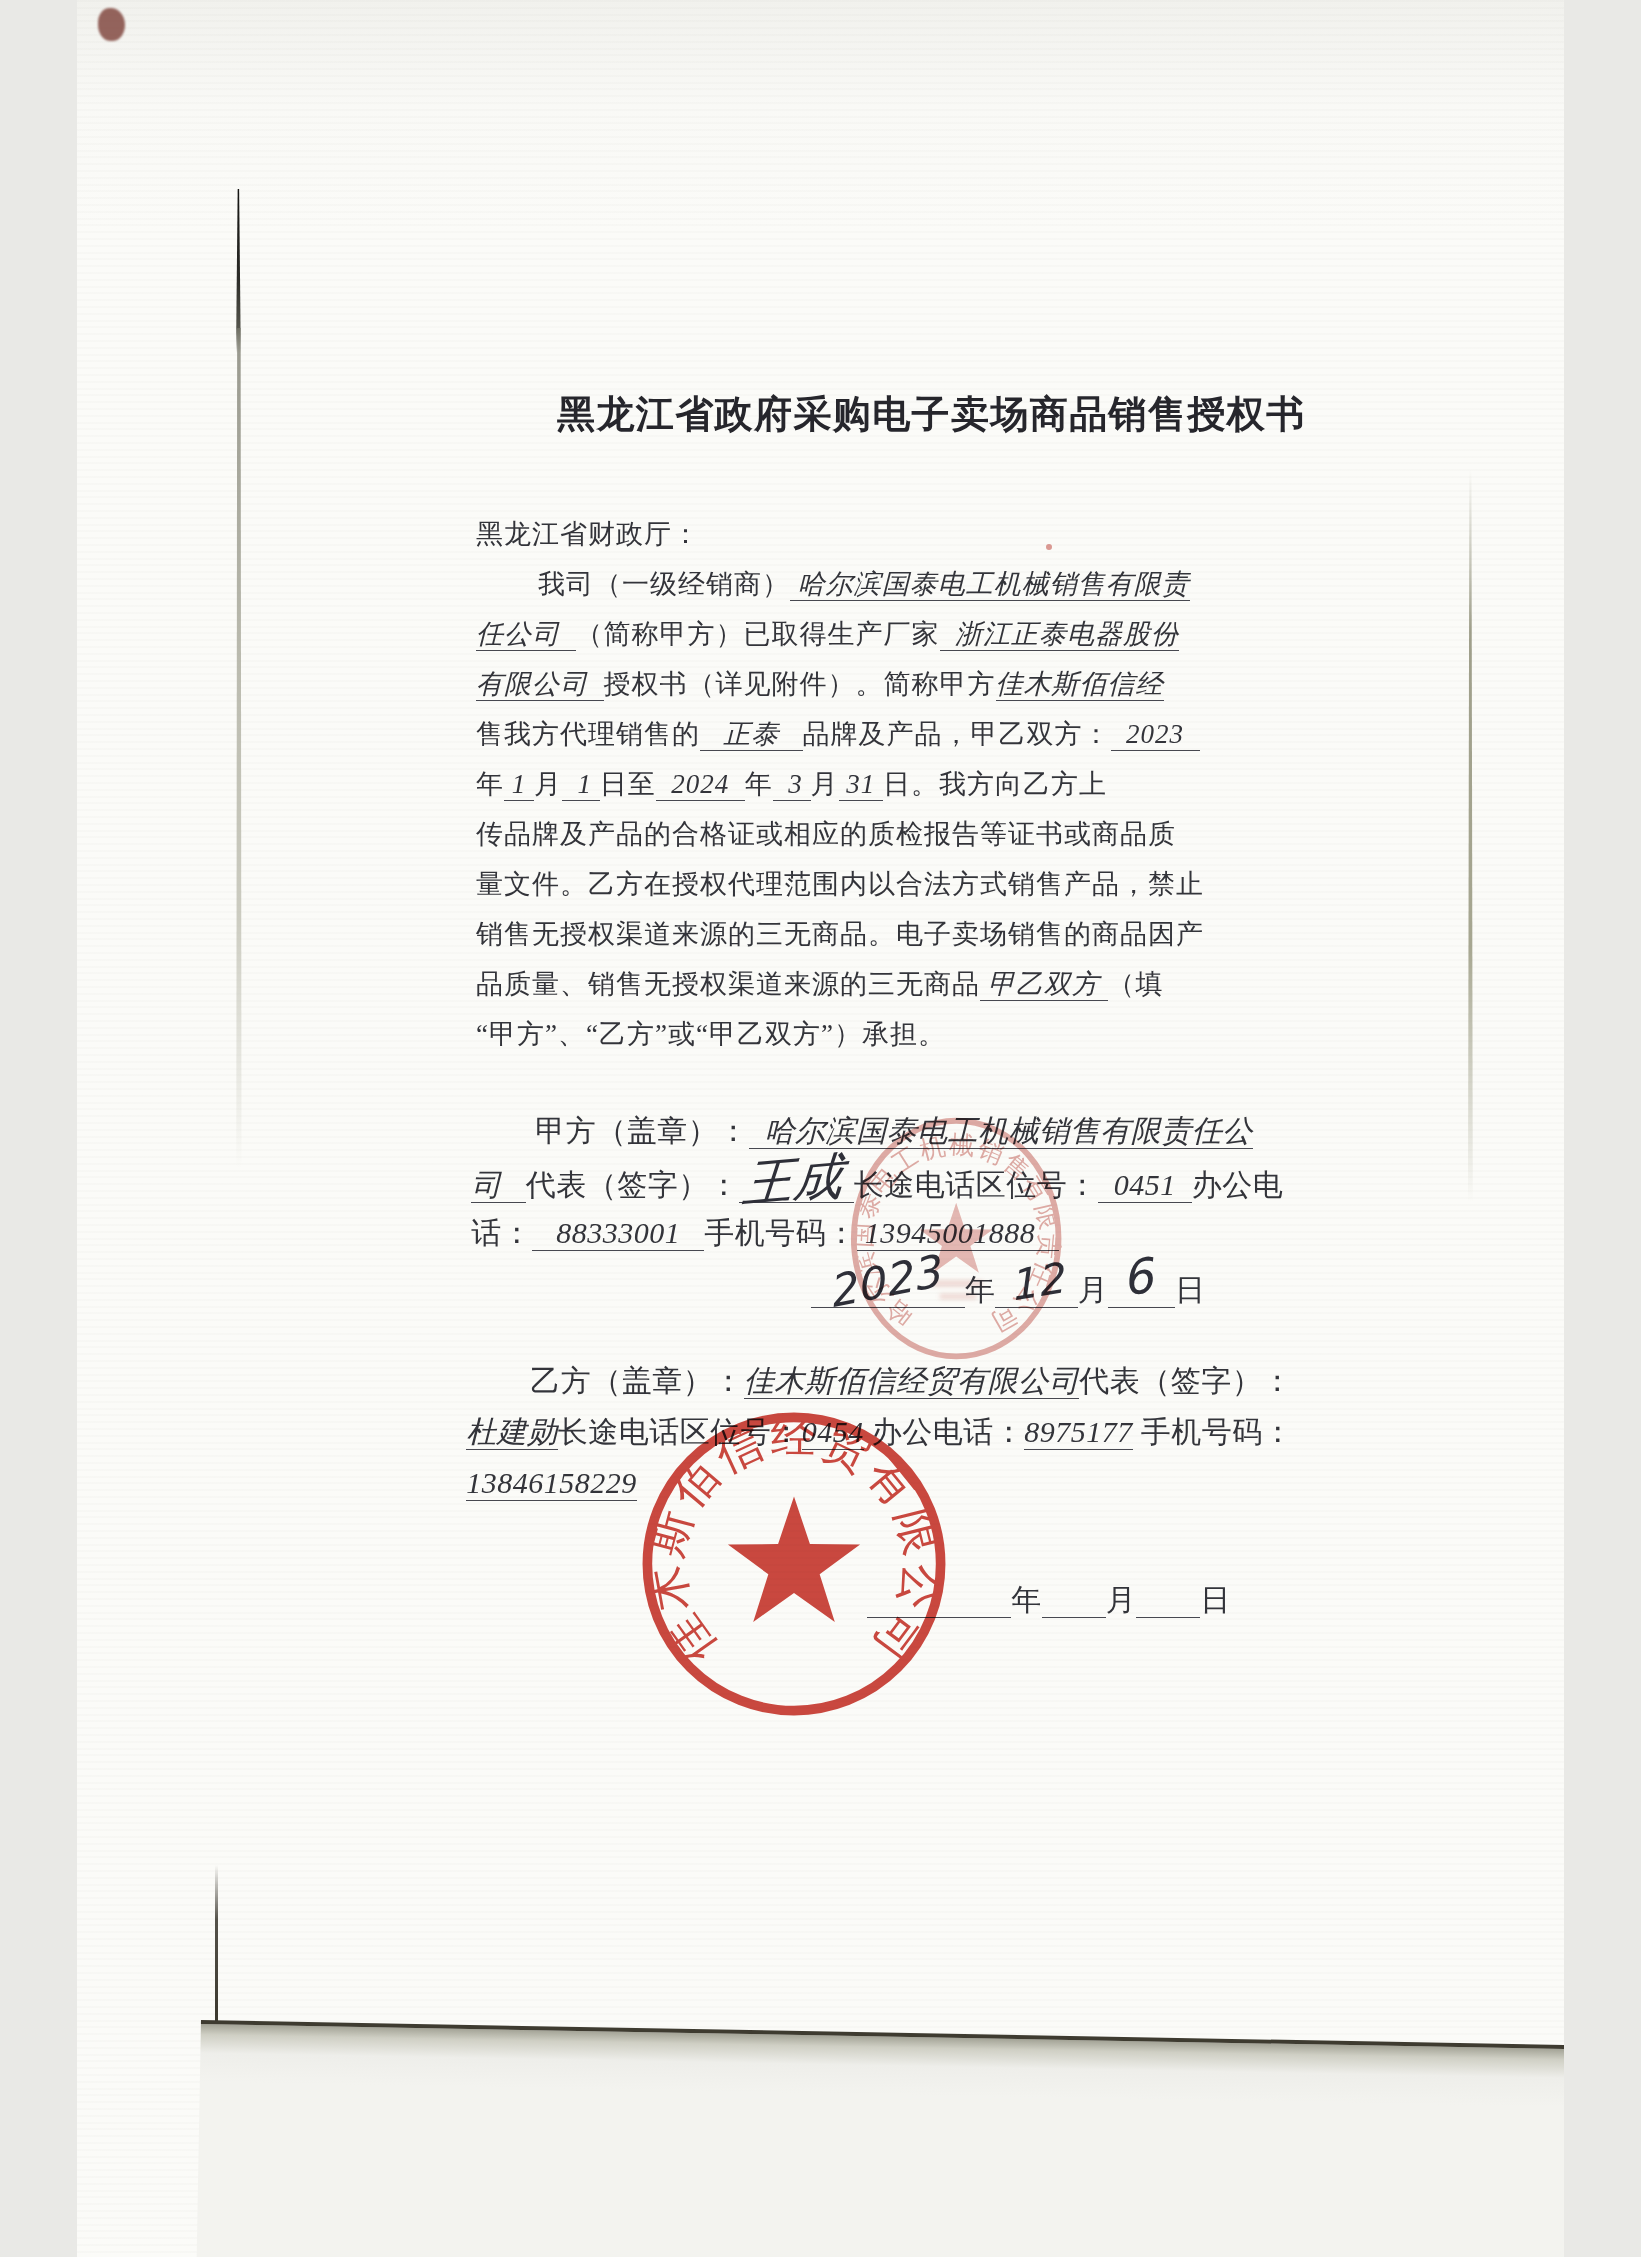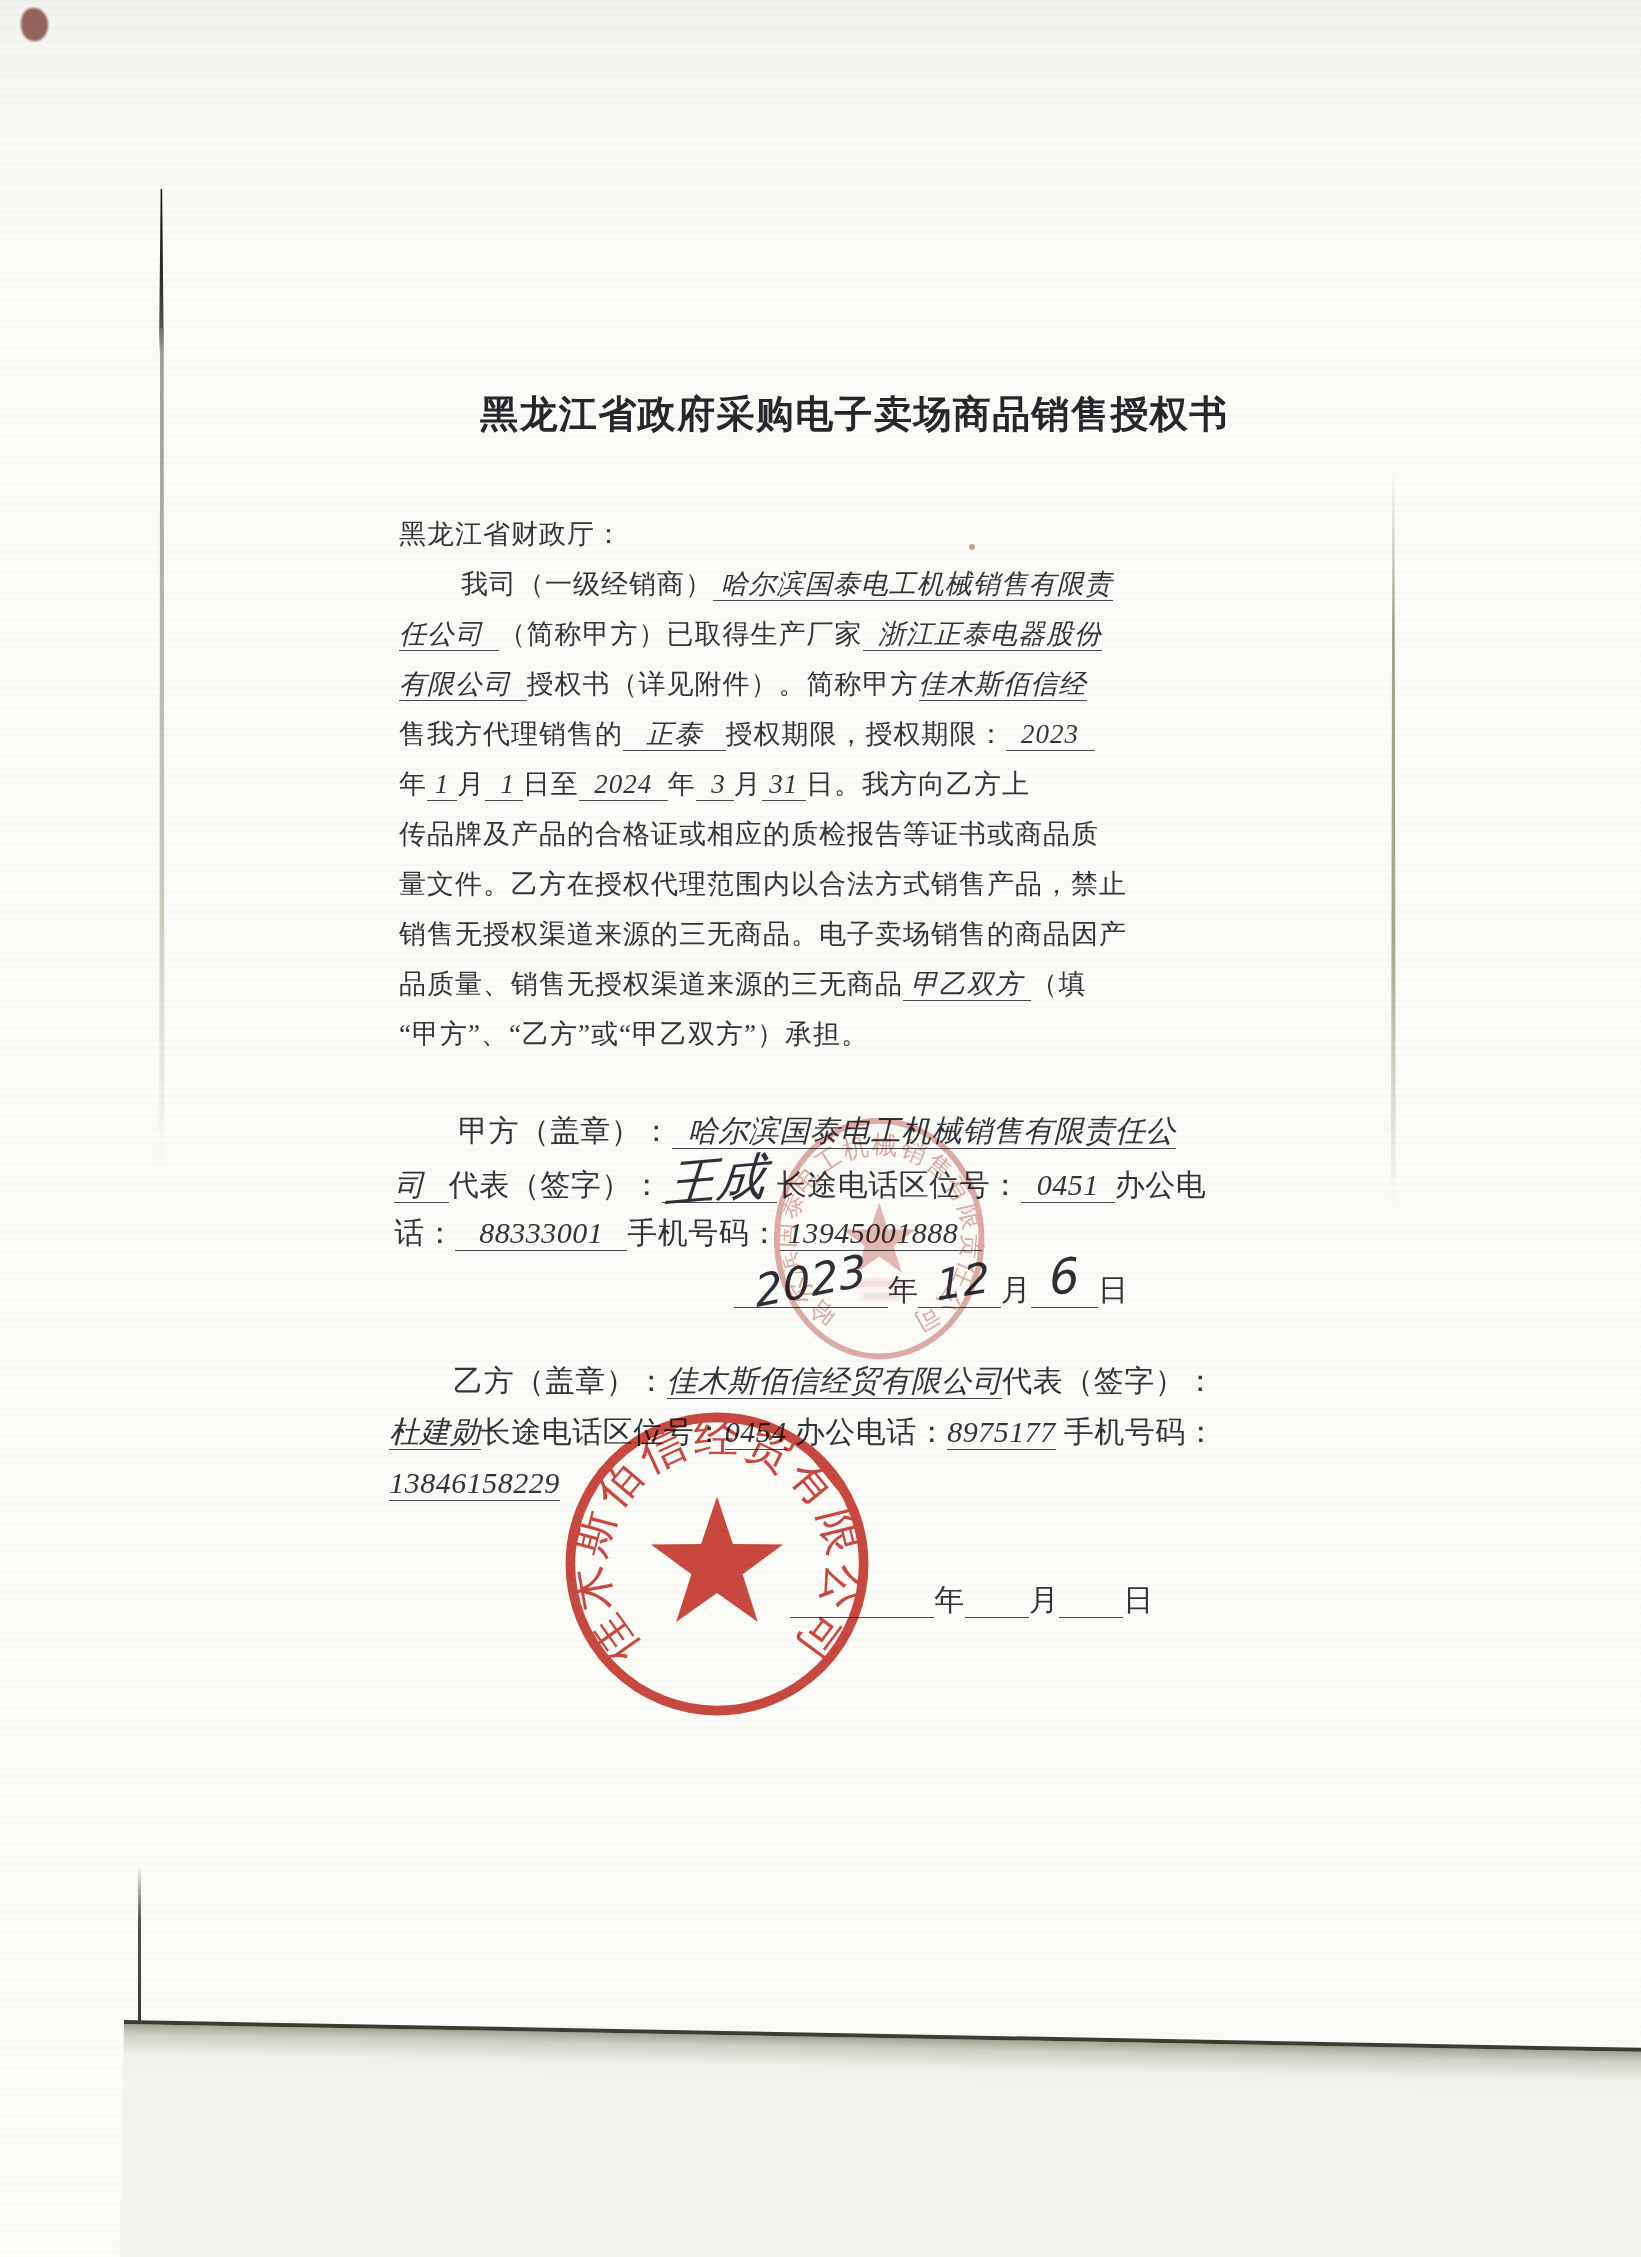--- a/index.html
+++ b/index.html
@@ -1,16 +1,16 @@
 <!DOCTYPE html>
 <html><head>
 <meta charset="utf-8">
 <style>
   html,body{margin:0;padding:0;background:#e9e9e6;}
-  .page{position:relative;width:1641px;height:2257px;margin:0 auto;overflow:hidden;
+  .page{position:relative;width:1487px;height:2257px;margin:0 auto;overflow:hidden;
         background:#fde047;font-family:"Liberation Serif","DejaVu Serif",serif;}
   .paper{position:absolute;inset:0;background:linear-gradient(180deg,#f1f1ed 0px,#f9f9f6 106px,#fbfbf8 232px,#fbfbf8 100%);}
   .paper::after{content:"";position:absolute;inset:0;pointer-events:none;
         background:repeating-linear-gradient(180deg,rgba(120,120,108,0.028) 0 1.9px,rgba(0,0,0,0) 1.9px 6.8px);}
   .doc-title{position:absolute;left:480px;top:389px;font-size:38px;font-weight:bold;
         letter-spacing:1.4px;color:#26262c;white-space:nowrap;}
   .textcol{position:absolute;left:399px;top:509px;width:975px;color:#33343a;}
   .line{height:50px;line-height:50px;font-size:27px;letter-spacing:1px;white-space:nowrap;}
   .block-pa{margin-top:46px;margin-left:-4.8px;}
   .block-pb{margin-top:42px;margin-left:-9.7px;}
@@ -62,21 +62,21 @@
   <div class="red-dot"></div>
 
   <div class="doc-title">黑龙江省政府采购电子卖场商品销售授权书</div>
 
   <div class="textcol" id="textcol">
       <div class="block-body">
         <div class="line" data-line-id="b1"><span>黑龙江省财政厅：</span></div>
         <div class="line" data-line-id="b2"><span>&nbsp;&nbsp;&nbsp;&nbsp;&nbsp;&nbsp;&nbsp;&nbsp;我司（一级经销商）</span><span class="u">&nbsp;哈尔滨国泰电工机械销售有限责</span></div>
         <div class="line" data-line-id="b3"><span class="u">任公司&nbsp;&nbsp;</span><span>（简称甲方）已取得生产厂家</span><span class="u">&nbsp;&nbsp;浙江正泰电器股份</span></div>
         <div class="line" data-line-id="b4"><span class="u">有限公司&nbsp;&nbsp;</span><span>授权书（详见附件）。简称甲方</span><span class="u">佳木斯佰信经</span></div>
-        <div class="line" data-line-id="b6"><span>售我方代理销售的</span><span class="u">&nbsp;&nbsp;&nbsp;正泰&nbsp;&nbsp;&nbsp;</span><span>授权期限，授权期限：</span><span class="u">&nbsp;&nbsp;2023&nbsp;&nbsp;</span></div>
+        <div class="line" data-line-id="b6"><span>售我方代理销售的</span><span class="u">&nbsp;&nbsp;&nbsp;正泰&nbsp;&nbsp;&nbsp;</span><span>品牌及产品，甲乙双方：</span><span class="u">&nbsp;&nbsp;2023&nbsp;&nbsp;</span></div>
         <div class="line" data-line-id="b7"><span>年</span><span class="u">&nbsp;1&nbsp;</span><span>月</span><span class="u">&nbsp;&nbsp;1&nbsp;</span><span>日至</span><span class="u">&nbsp;&nbsp;2024&nbsp;&nbsp;</span><span>年</span><span class="u">&nbsp;&nbsp;3&nbsp;</span><span>月</span><span class="u">&nbsp;31&nbsp;</span><span>日。我方向乙方上</span></div>
         <div class="line" data-line-id="b8"><span>传品牌及产品的合格证或相应的质检报告等证书或商品质</span></div>
         <div class="line" data-line-id="b9"><span>量文件。乙方在授权代理范围内以合法方式销售产品，禁止</span></div>
         <div class="line" data-line-id="b10"><span>销售无授权渠道来源的三无商品。电子卖场销售的商品因产</span></div>
         <div class="line" data-line-id="b11"><span>品质量、销售无授权渠道来源的三无商品</span><span class="u">&nbsp;甲乙双方&nbsp;</span><span>（填</span></div>
         <div class="line" data-line-id="b12"><span>“甲方”、“乙方”或“甲乙双方”）承担。</span></div>
       </div>
       <div class="block-pa">
         <div class="line" data-line-id="pa1"><span>&nbsp;&nbsp;&nbsp;&nbsp;&nbsp;&nbsp;&nbsp;&nbsp;甲方（盖章）：</span><span class="u">&nbsp;&nbsp;哈尔滨国泰电工机械销售有限责任公</span></div>
         <div class="line" data-line-id="pa2"><span class="u">司&nbsp;&nbsp;&nbsp;</span><span>代表（签字）：</span><span class="u"><span class="hw sig">王成</span></span><span>长途电话区位号：</span><span class="u">&nbsp;&nbsp;0451&nbsp;&nbsp;</span><span>办公电</span></div>

